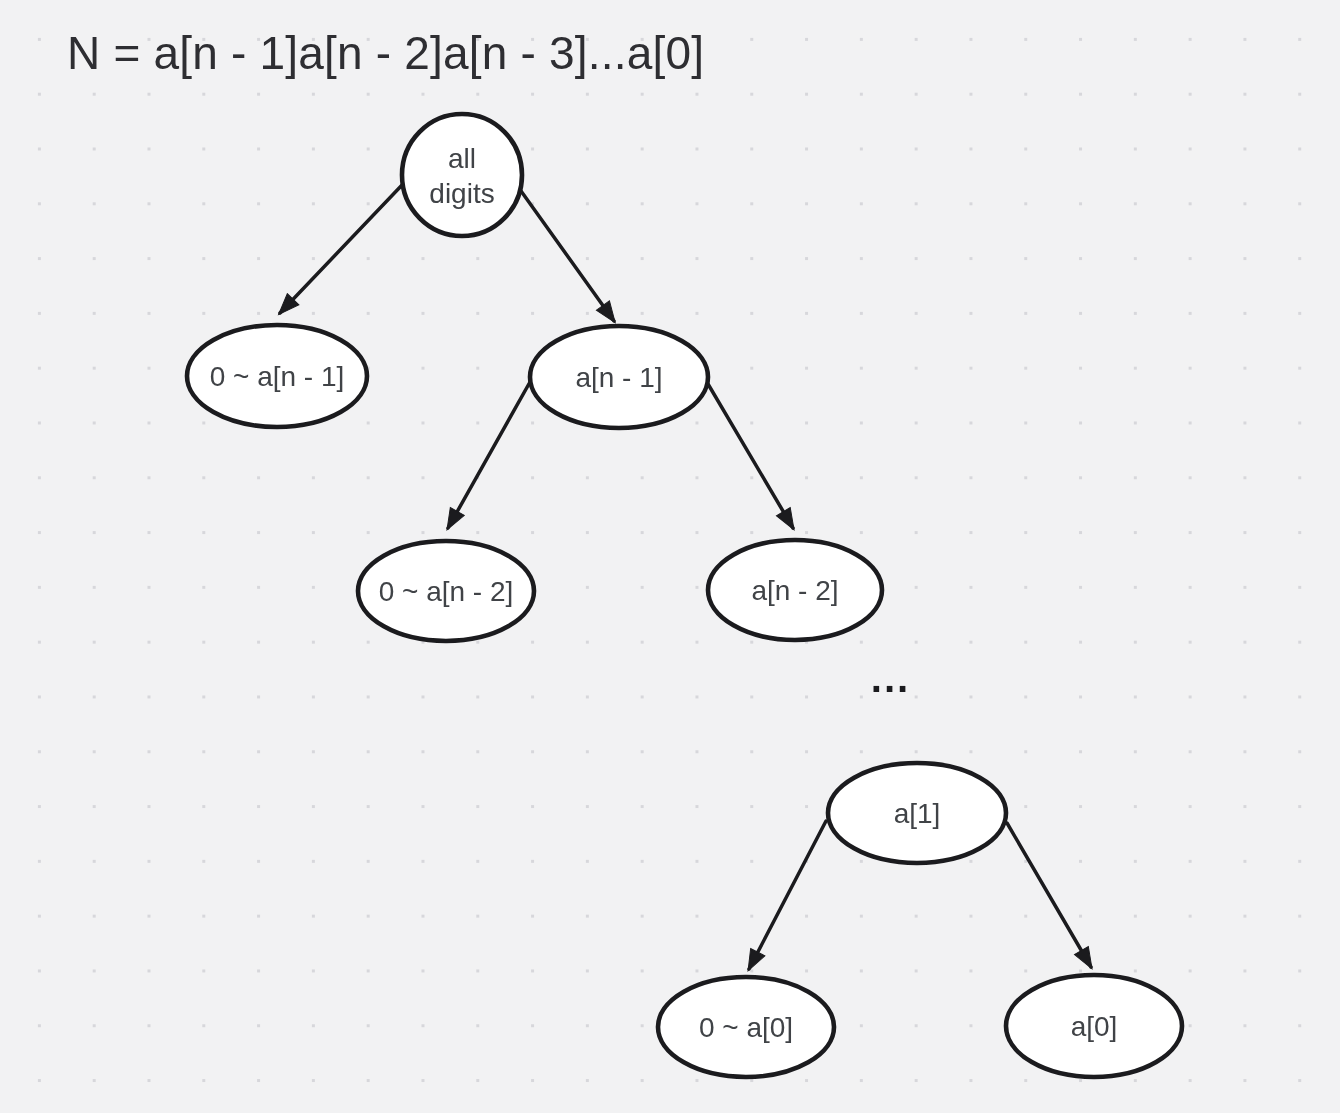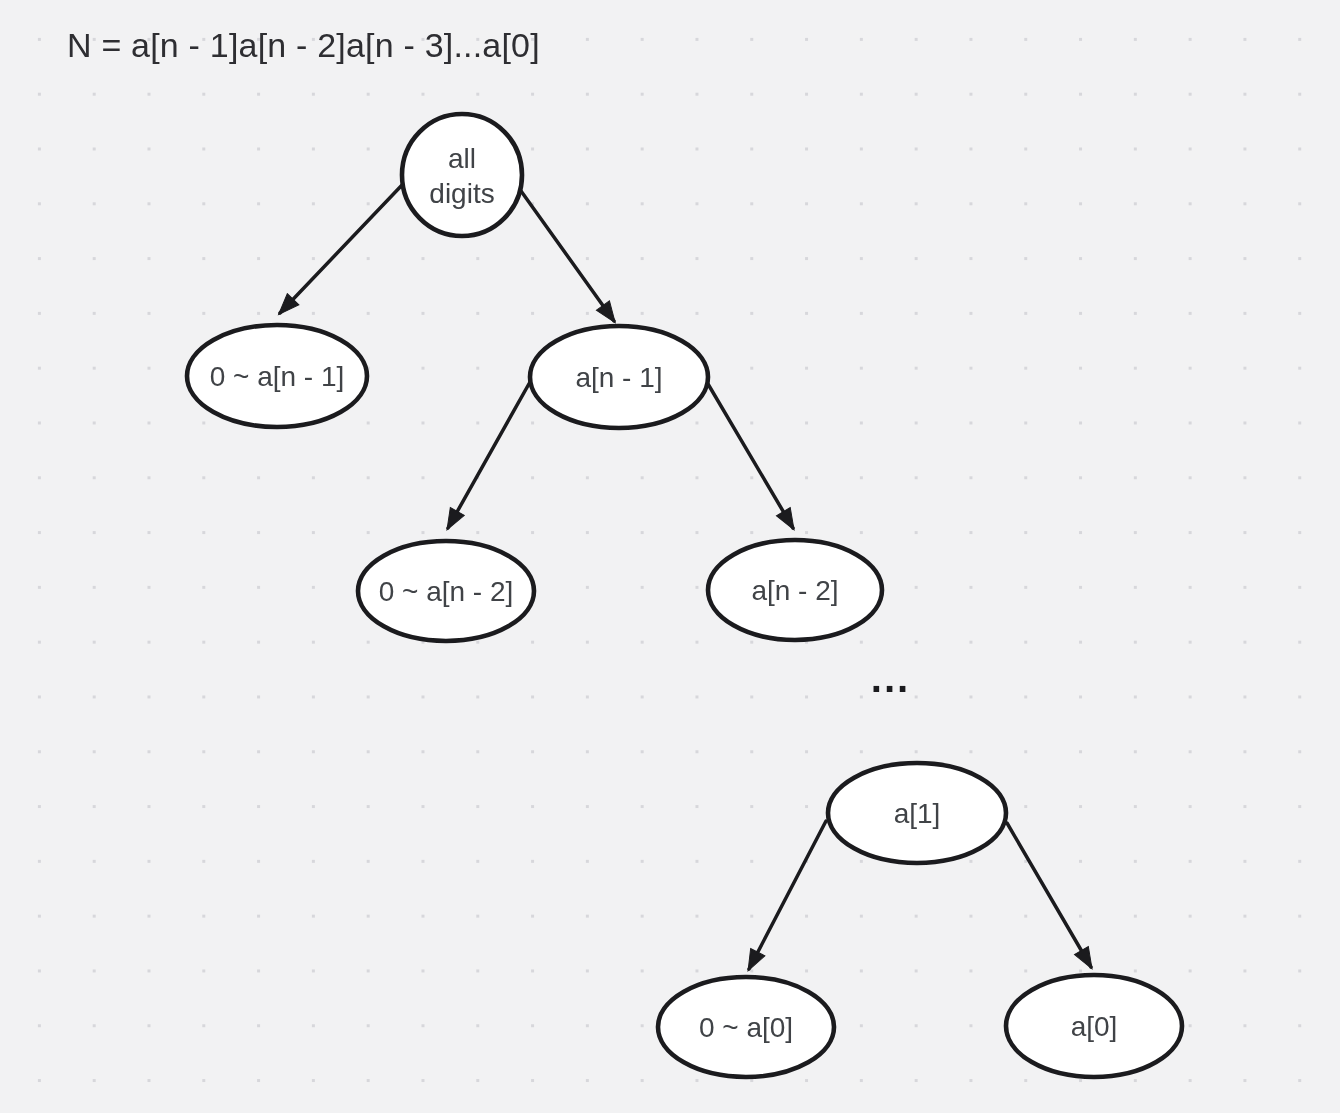--- a/index.html
+++ b/index.html
@@ -14,21 +14,21 @@
     background-color: #f2f2f3;
     background-image: radial-gradient(circle, #d7d7db 0 1.6px, transparent 1.7px);
     background-size: 54.8px 54.8px;
     background-position: 12px 12px;
     font-family: "Liberation Sans", "DejaVu Sans", sans-serif;
   }
   .formula {
     position: absolute;
     left: 67px;
     top: 26px;
-    font-size: 34px;
+    font-size: 46px;
     letter-spacing: 0.2px;
     color: #2e2e32;
     white-space: pre;
   }
   svg.diagram {
     position: absolute;
     left: 0;
     top: 0;
   }
   .node-shape {

